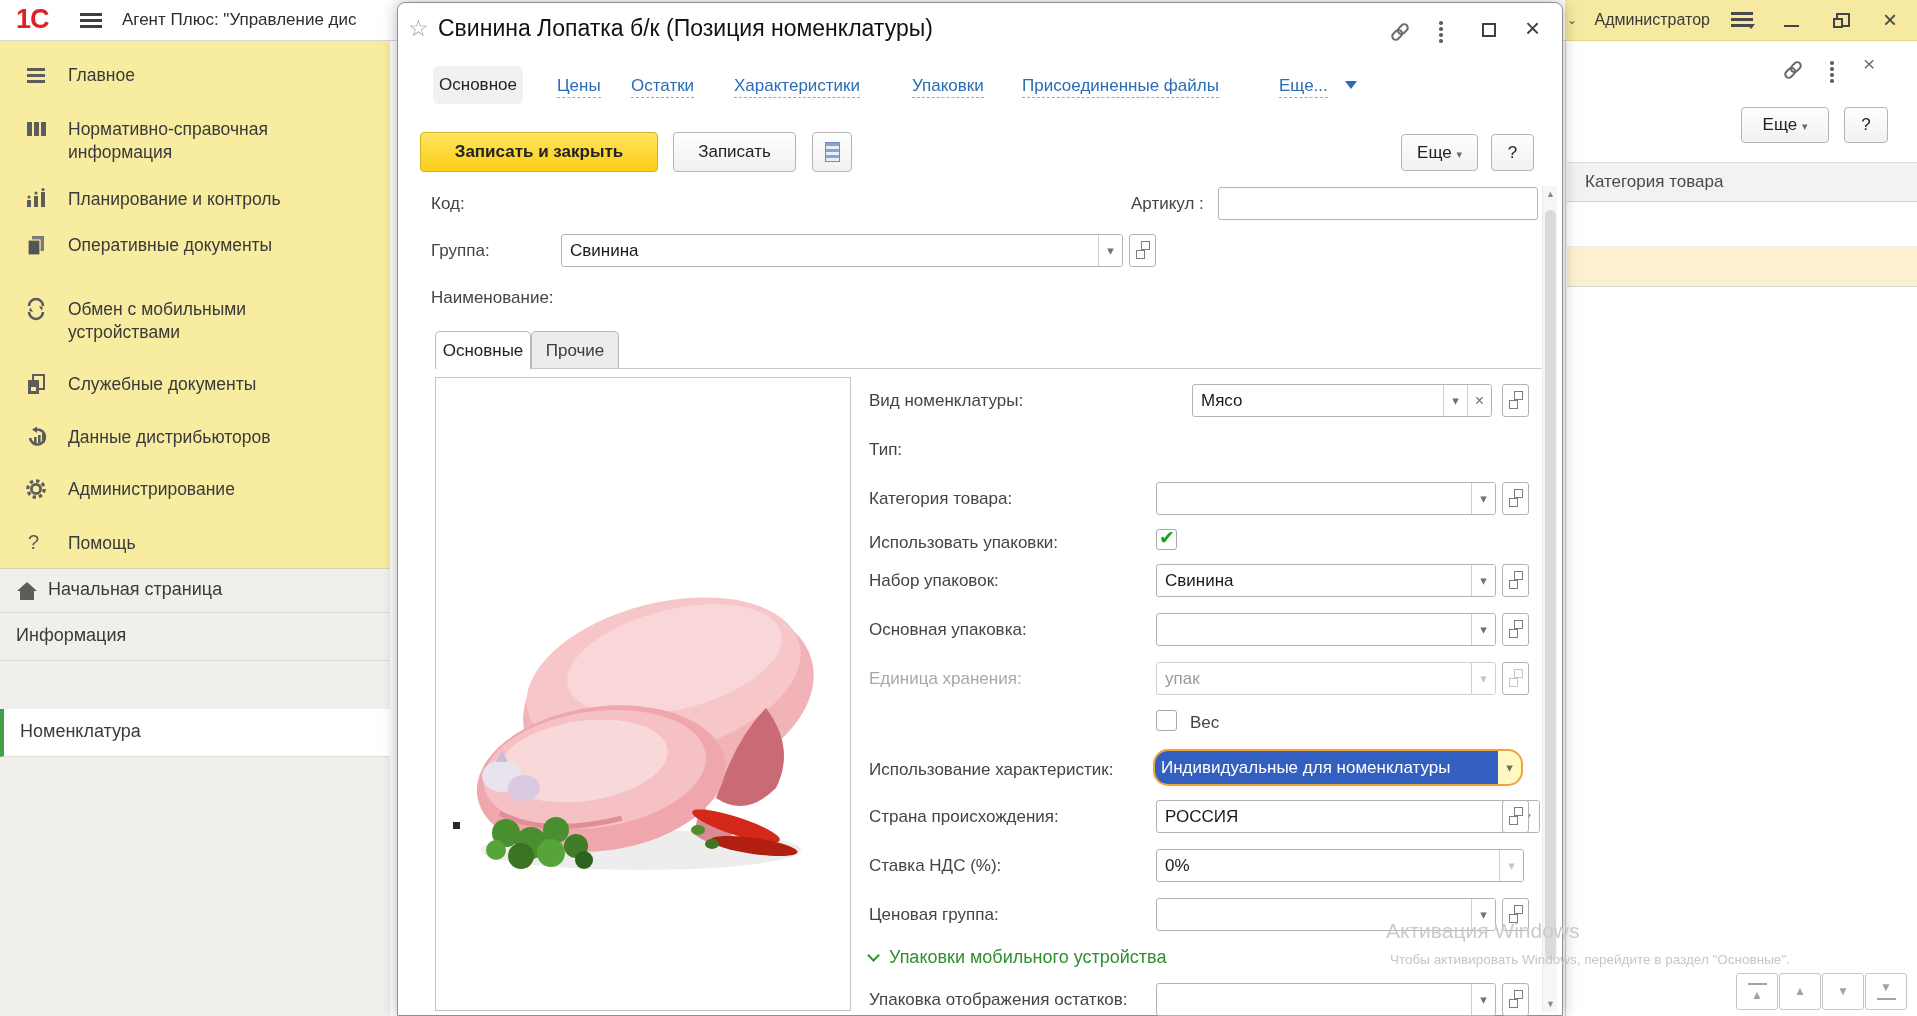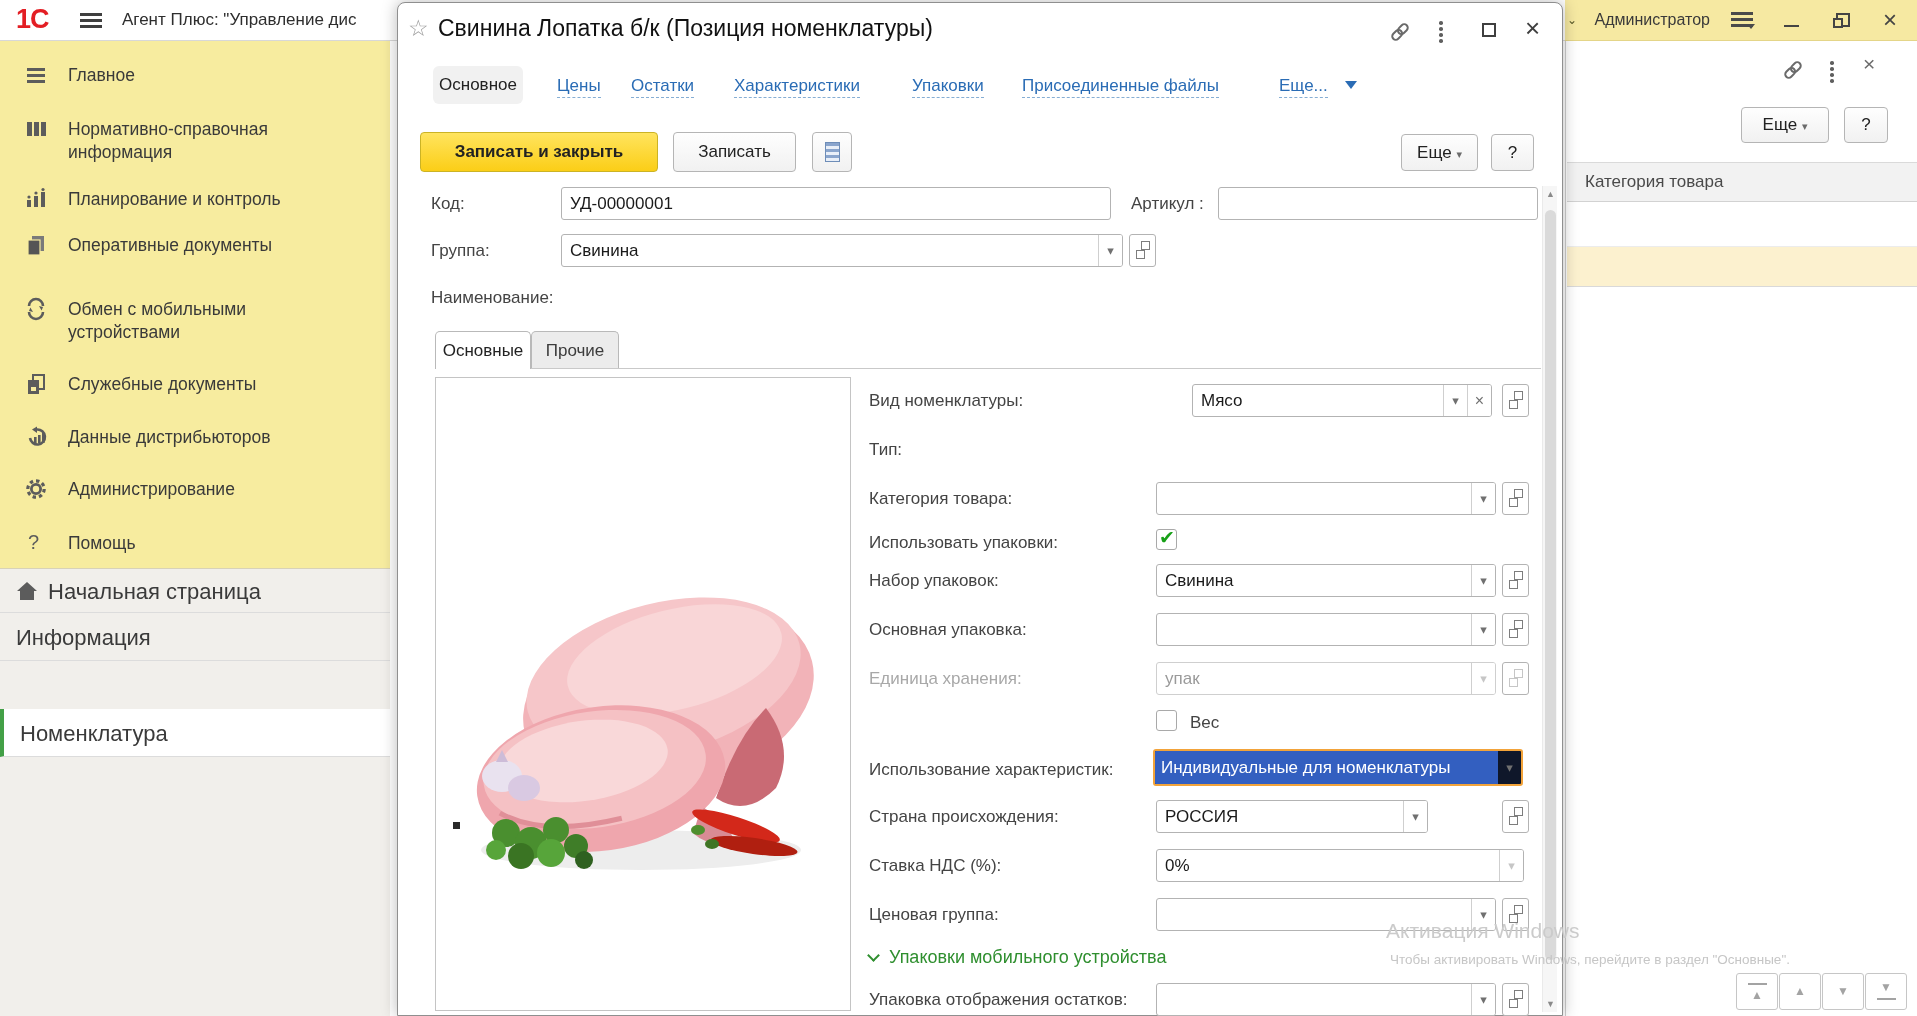--- a/index.html
+++ b/index.html
@@ -28,21 +28,21 @@
   .win-close { left:318px; top:6px; font-size:24px; color:#444; line-height:28px; }
   .collapse-ar { left:2px; top:13px; font-size:12px; color:#5a5a2a; }
 
   
   .sidebar { left:0; top:41px; width:390px; height:975px; background:#f1efeb; z-index:1; }
   .side-yellow { left:0; top:0; width:390px; height:527px; background:#f7ec9f; }
   .sitem { left:0; width:390px; cursor:pointer; }
   .sitem .ico { position:absolute; left:24px; top:0; width:24px; height:24px; }
   .sitem .lbl { position:absolute; left:68px; top:1px; width:300px; font-size:17.5px; color:#3a3a3a; line-height:23px; }
   .foot-row { left:0; width:390px; background:#f1efeb; border-bottom:1px solid #dcdcdc; cursor:pointer; }
-  .foot-row .lbl { position:absolute; left:16px; font-size:22px; color:#3a3a3a; }
+  .foot-row .lbl { position:absolute; left:16px; font-size:18px; color:#3a3a3a; }
   .foot-row.first { border-top:1px solid #d8d2b8; }
   .foot-row.active { background:#fff; border-left:4px solid #43a047; }
 
   
   .dialog { left:397px; top:2px; width:1166px; height:1014px; background:#fff;
     border:1px solid #8f8f8f; border-radius:8px 8px 0 0; box-shadow:0 0 16px rgba(0,0,0,.28); z-index:10; }
   .star { left:10px; top:12px; font-size:23px; color:#9e9e9e; cursor:pointer; }
   .dtitle { left:40px; top:12px; font-size:23px; color:#111; white-space:nowrap; }
   .hico { color:#4a4a4a; cursor:pointer; }
   .dots4 { width:4px; }
@@ -71,21 +71,21 @@
   .field.dis { border-color:#cfcfcf; }
   .field.dis .val { color:#9a9a9a; }
   .field.dis .seg { color:#c6c6c6; }
   .openbtn { width:27px; height:33px; border:1px solid #b3b3b3; border-radius:3px; background:#fff;
     cursor:pointer; }
   .openbtn .sqb { position:absolute; left:6px; bottom:7px; width:9px; height:9px; border:1.5px solid #7d7d7d; }
   .openbtn .sqf { position:absolute; right:5px; top:6px; width:9px; height:9px; border:1.5px solid #7d7d7d; background:#fff; }
   .openbtn.dis .sqb,.openbtn.dis .sqf { border-color:#c6c6c6; }
   .chkbox { width:21px; height:21px; border:1px solid #a9a9a9; border-radius:3px; background:#fff; cursor:pointer; }
   .chkmark { position:absolute; left:2px; top:-4px; font-size:19px; color:#17a017; }
-  .focuswrap { border:2px solid #f2a33a; border-radius:3px; height:37px; display:flex; overflow:hidden; background:#0f172a; }
+  .focuswrap { border:2px solid #f2a33a; border-radius:15px; height:37px; display:flex; overflow:hidden; background:#fef9c3; }
   .focuswrap .selval { flex:1 1 auto; background:#335fc0; color:#fff; font-size:17px;
     line-height:33px; padding:0 6px; white-space:nowrap; overflow:hidden; }
   .focuswrap .seg { flex:0 0 23px; display:flex; align-items:center; justify-content:center;
     color:#707070; font-size:13px; cursor:pointer; }
   .greenhdr { font-size:18px; color:#2f8f2f; cursor:pointer; white-space:nowrap; }
   .chevron { display:inline-block; width:9px; height:9px; border-left:2.5px solid #2f8f2f;
     border-bottom:2.5px solid #2f8f2f; transform:rotate(-45deg); margin-right:11px; position:relative; top:-3px; }
 
   .innertab { top:328px; height:38px; text-align:center; line-height:38px; font-size:17px;
     border:1px solid #b9b9b9; border-bottom:none; border-radius:5px 5px 0 0; cursor:pointer; }
@@ -333,23 +333,20 @@
   <div class="abs btn" style="left:414px;top:129px;width:40px;height:40px">
     <span class="journal-ico"></span>
   </div>
   <div class="abs btn" style="left:1003px;top:131px;width:77px;height:37px;line-height:35px">
     <span>Еще</span>
     <span style="font-size:11px;color:#6b6b6b"> ▾</span>
   </div>
   <div class="abs btn" style="left:1093px;top:131px;width:43px;height:37px;line-height:35px">?</div>
 
   <span class="abs flabel" style="left:33px;top:191px">Код:</span>
-  <div class="abs field" style="left:163px;top:184px;width:550px">
-    <span class="val">УД-00000001</span>
-  </div>
   <span class="abs flabel" style="left:733px;top:191px">Артикул :</span>
   <div class="abs field" style="left:820px;top:184px;width:320px">
     <span class="val"></span>
   </div>
 
   <span class="abs flabel" style="left:33px;top:238px">Группа:</span>
   <div class="abs field" style="left:163px;top:231px;width:562px">
     <span class="val">Свинина</span>
     <span class="seg">▾</span>
   </div>
@@ -462,21 +459,21 @@
   <div class="abs chkbox" style="left:758px;top:707px"></div>
   <span class="abs flabel" style="left:792px;top:710px">Вес</span>
 
   <span class="abs flabel" style="left:471px;top:757px">Использование характеристик:</span>
   <div class="abs focuswrap" style="left:755px;top:746px;width:370px">
     <span class="selval">Индивидуальные для номенклатуры</span>
     <span class="seg">▾</span>
   </div>
 
   <span class="abs flabel" style="left:471px;top:804px">Страна происхождения:</span>
-  <div class="abs field" style="left:758px;top:797px;width:272px">
+  <div class="abs field" style="left:758px;top:797px;width:384px">
     <span class="val">РОССИЯ</span>
     <span class="seg">▾</span>
   </div>
   <div class="abs openbtn" style="left:1104px;top:797px">
       <span class="sqb"></span>
       <span class="sqf"></span>
     </div>
 
   <span class="abs flabel" style="left:471px;top:853px">Ставка НДС (%):</span>
   <div class="abs field" style="left:758px;top:846px;width:368px">

